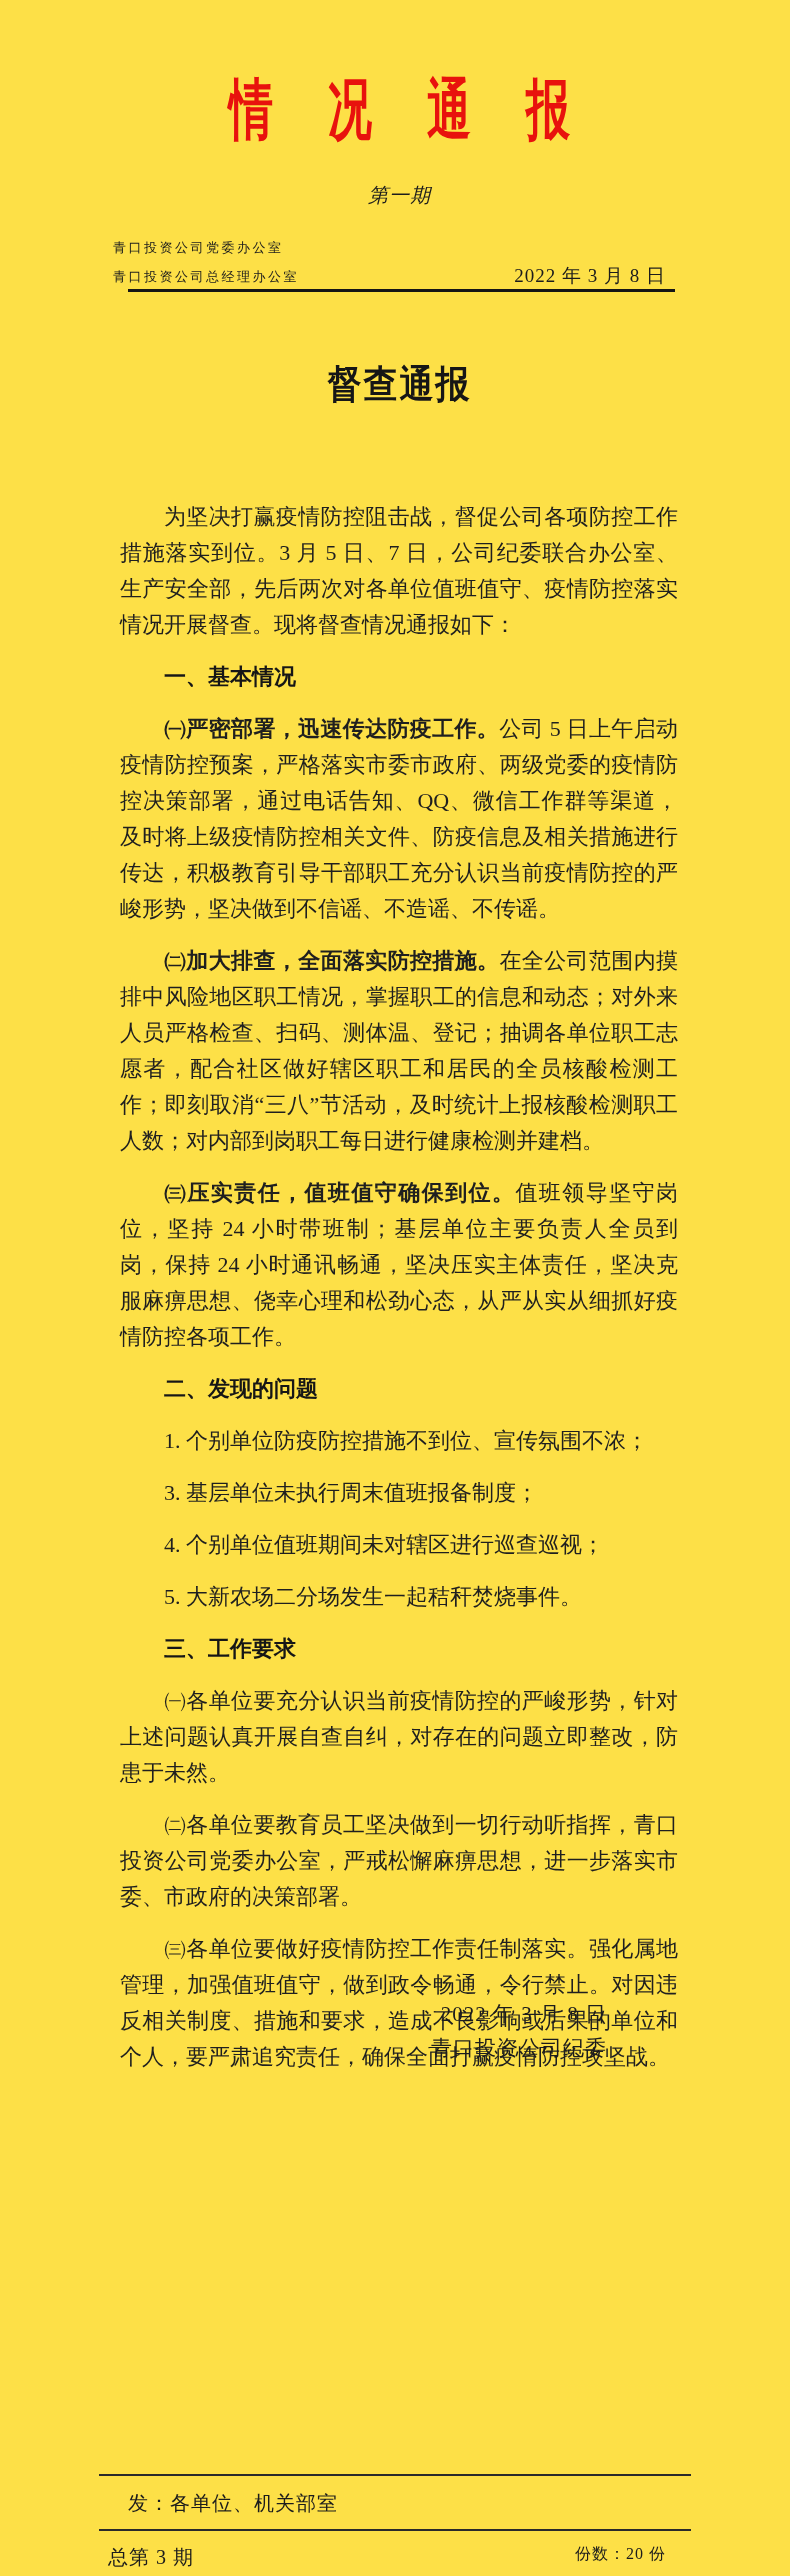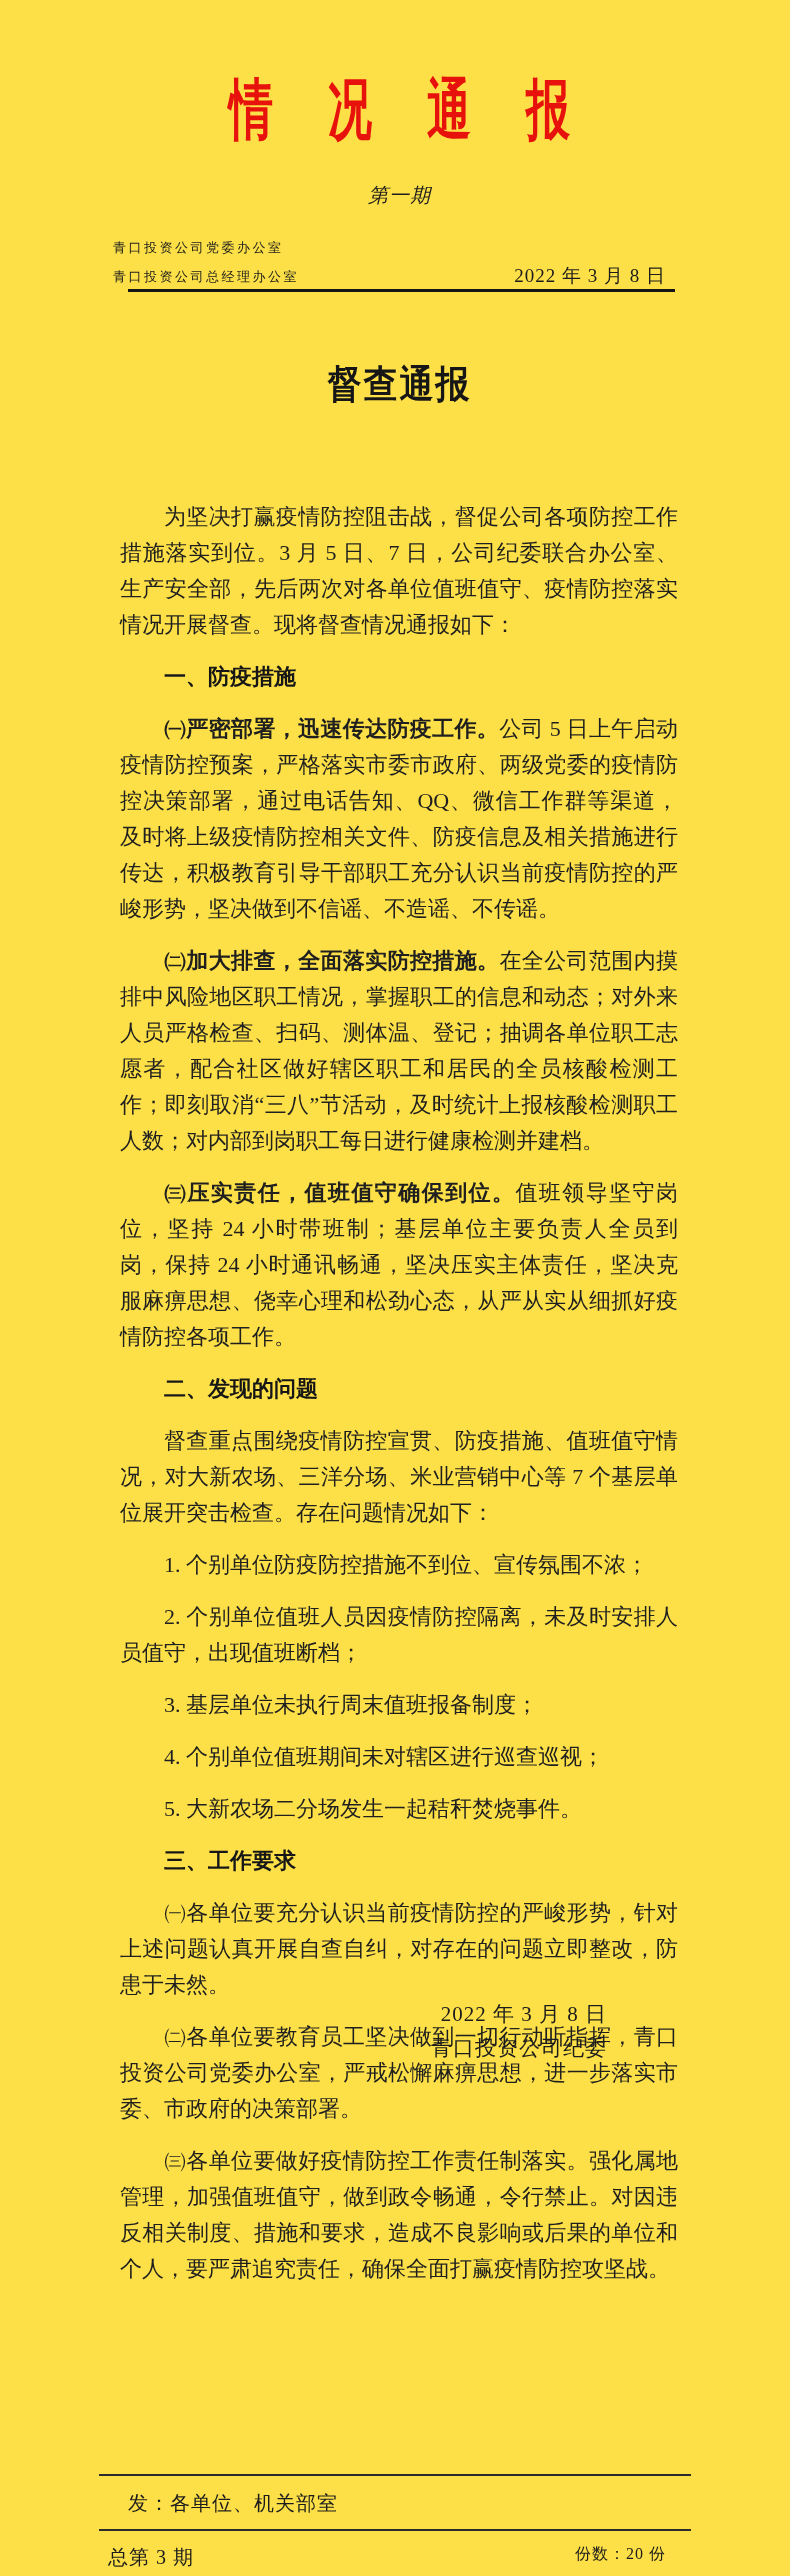--- a/index.html
+++ b/index.html
@@ -147,34 +147,32 @@
   <div class="header-date">2022 年 3 月 8 日</div>
 
   <div class="red-rule"></div>
 
   <div class="doc-title">督查通报</div>
 
   <div class="body-text">
 
     <p>为坚决打赢疫情防控阻击战，督促公司各项防控工作措施落实到位。3 月 5 日、7 日，公司纪委联合办公室、生产安全部，先后两次对各单位值班值守、疫情防控落实情况开展督查。现将督查情况通报如下：</p>
 
-    <p class="sec-heading">一、防疫措施</p>
+    <p class="sec-heading">一、基本情况</p>
 
     <p><span class="lead">㈠严密部署，迅速传达防疫工作。</span><span>公司 5 日上午启动疫情防控预案，严格落实市委市政府、两级党委的疫情防控决策部署，通过电话告知、QQ、微信工作群等渠道，及时将上级疫情防控相关文件、防疫信息及相关措施进行传达，积极教育引导干部职工充分认识当前疫情防控的严峻形势，坚决做到不信谣、不造谣、不传谣。</span></p>
 
     <p><span class="lead">㈡加大排查，全面落实防控措施。</span><span>在全公司范围内摸排中风险地区职工情况，掌握职工的信息和动态；对外来人员严格检查、扫码、测体温、登记；抽调各单位职工志愿者，配合社区做好辖区职工和居民的全员核酸检测工作；即刻取消“三八”节活动，及时统计上报核酸检测职工人数；对内部到岗职工每日进行健康检测并建档。</span></p>
 
     <p><span class="lead">㈢压实责任，值班值守确保到位。</span><span>值班领导坚守岗位，坚持 24 小时带班制；基层单位主要负责人全员到岗，保持 24 小时通讯畅通，坚决压实主体责任，坚决克服麻痹思想、侥幸心理和松劲心态，从严从实从细抓好疫情防控各项工作。</span></p>
 
     <p class="sec-heading">二、发现的问题</p>
 
-    <p>督查重点围绕疫情防控宣贯、防疫措施、值班值守情况，对大新农场、三洋分场、米业营销中心等 7 个基层单位展开突击检查。存在问题情况如下：</p>
 
     <p>1. 个别单位防疫防控措施不到位、宣传氛围不浓；</p>
-    <p>2. 个别单位值班人员因疫情防控隔离，未及时安排人员值守，出现值班断档；</p>
     <p>3. 基层单位未执行周末值班报备制度；</p>
     <p>4. 个别单位值班期间未对辖区进行巡查巡视；</p>
     <p>5. 大新农场二分场发生一起秸秆焚烧事件。</p>
 
     <p class="sec-heading">三、工作要求</p>
 
     <p>㈠各单位要充分认识当前疫情防控的严峻形势，针对上述问题认真开展自查自纠，对存在的问题立即整改，防患于未然。</p>
     <p>㈡各单位要教育员工坚决做到一切行动听指挥，青口投资公司党委办公室，严戒松懈麻痹思想，进一步落实市委、市政府的决策部署。</p>
     <p>㈢各单位要做好疫情防控工作责任制落实。强化属地管理，加强值班值守，做到政令畅通，令行禁止。对因违反相关制度、措施和要求，造成不良影响或后果的单位和个人，要严肃追究责任，确保全面打赢疫情防控攻坚战。</p>
 

